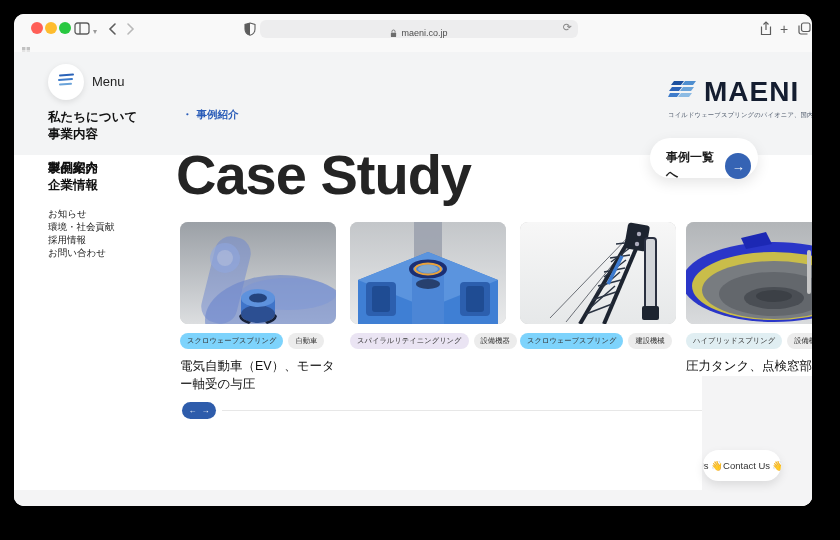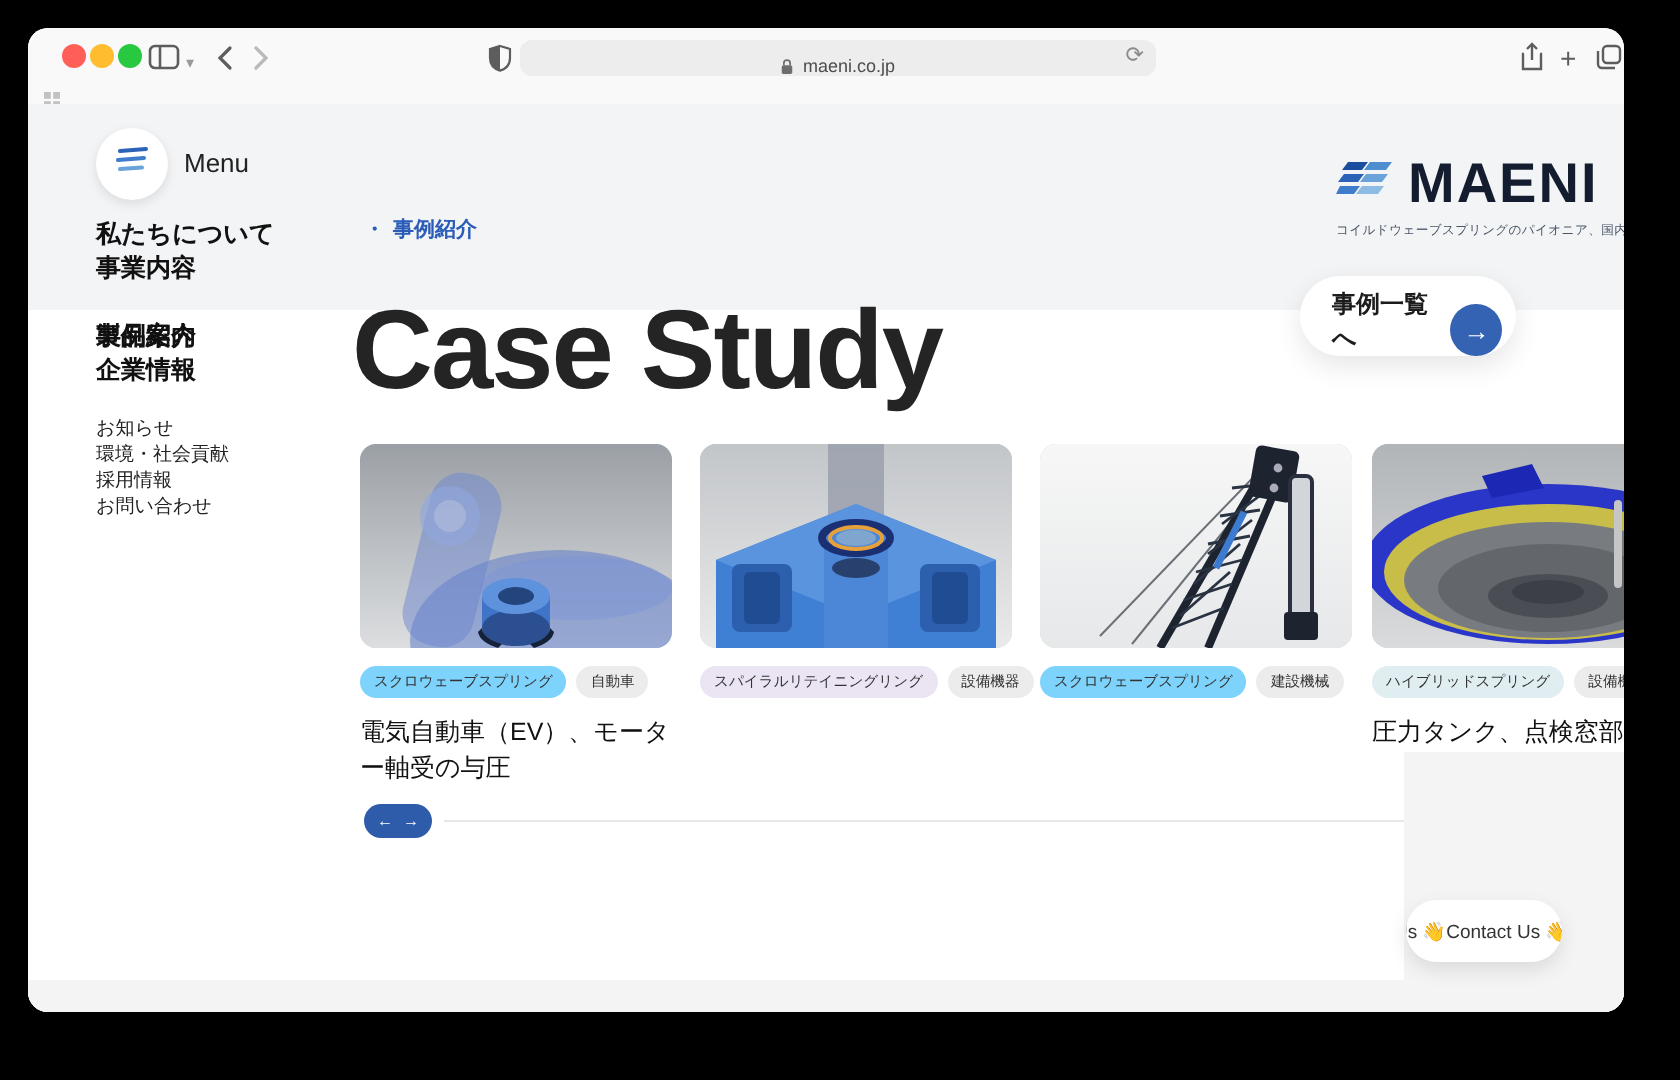--- a/index.html
+++ b/index.html
@@ -33,21 +33,21 @@
   
   .logo{position:absolute;left:654px;top:24px;width:130px;}
   .logo-row{display:flex;align-items:center;gap:6px;}
   .logo-name{font-size:28px;font-weight:bold;color:#141d30;letter-spacing:1px;}
   .logo-tag{margin-top:3px;font-size:6.3px;color:#4a5668;white-space:nowrap;letter-spacing:.2px;}
   
   .section-label{position:absolute;left:168px;top:56px;font-size:10.5px;font-weight:bold;color:#2a5cb8;}
   .section-label .dot{margin-right:4px;}
   .big-title{position:absolute;left:162px;top:62px;font-size:56px;font-weight:600;color:#242424;letter-spacing:-1px;margin-top:28px;}
   .cta-btn{position:absolute;left:636px;top:86px;width:108px;height:40px;background:#fff;border-radius:22px;
-    box-shadow:0 5px 14px rgba(0,0,0,.10);display:flex;align-items:flex-end;justify-content:space-between;
+    box-shadow:0 5px 14px rgba(0,0,0,.10);display:flex;align-items:center;justify-content:space-between;
     padding:16px 7px 0 16px;box-sizing:border-box;cursor:pointer;}
   .cta-label{font-size:12px;font-weight:bold;color:#1c1c1c;}
   .cta-circle{width:26px;height:26px;border-radius:50%;background:#3563b4;color:#fff;display:flex;
     align-items:center;justify-content:center;font-size:13px;}
   
   .card{position:absolute;top:170px;width:156px;}
   .card .img{width:156px;height:102px;border-radius:8px;overflow:hidden;background:#ccc;}
   .card .img svg{display:block;width:100%;height:100%;}
   .tags{display:flex;gap:5px;margin-top:9px;}
   .tag{font-size:7.3px;color:#333;padding:3px 7px;border-radius:8px;white-space:nowrap;}

